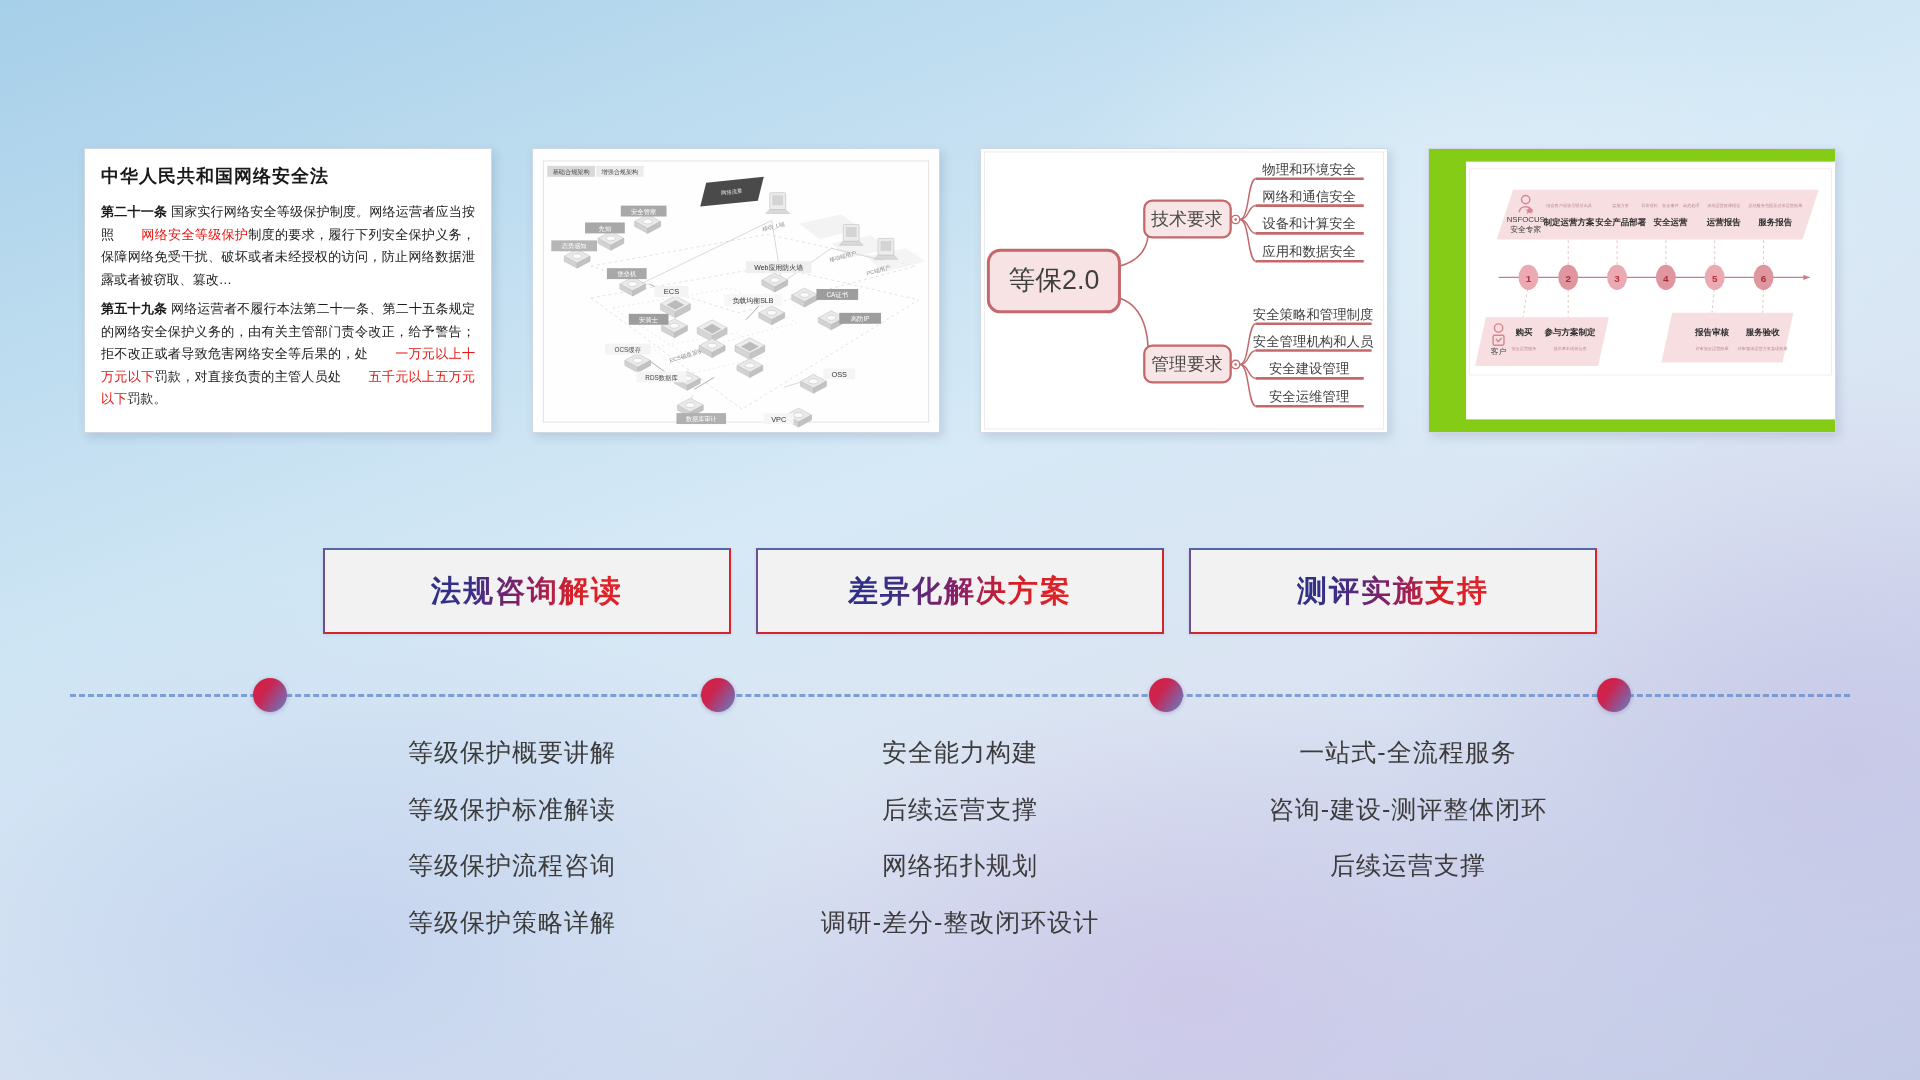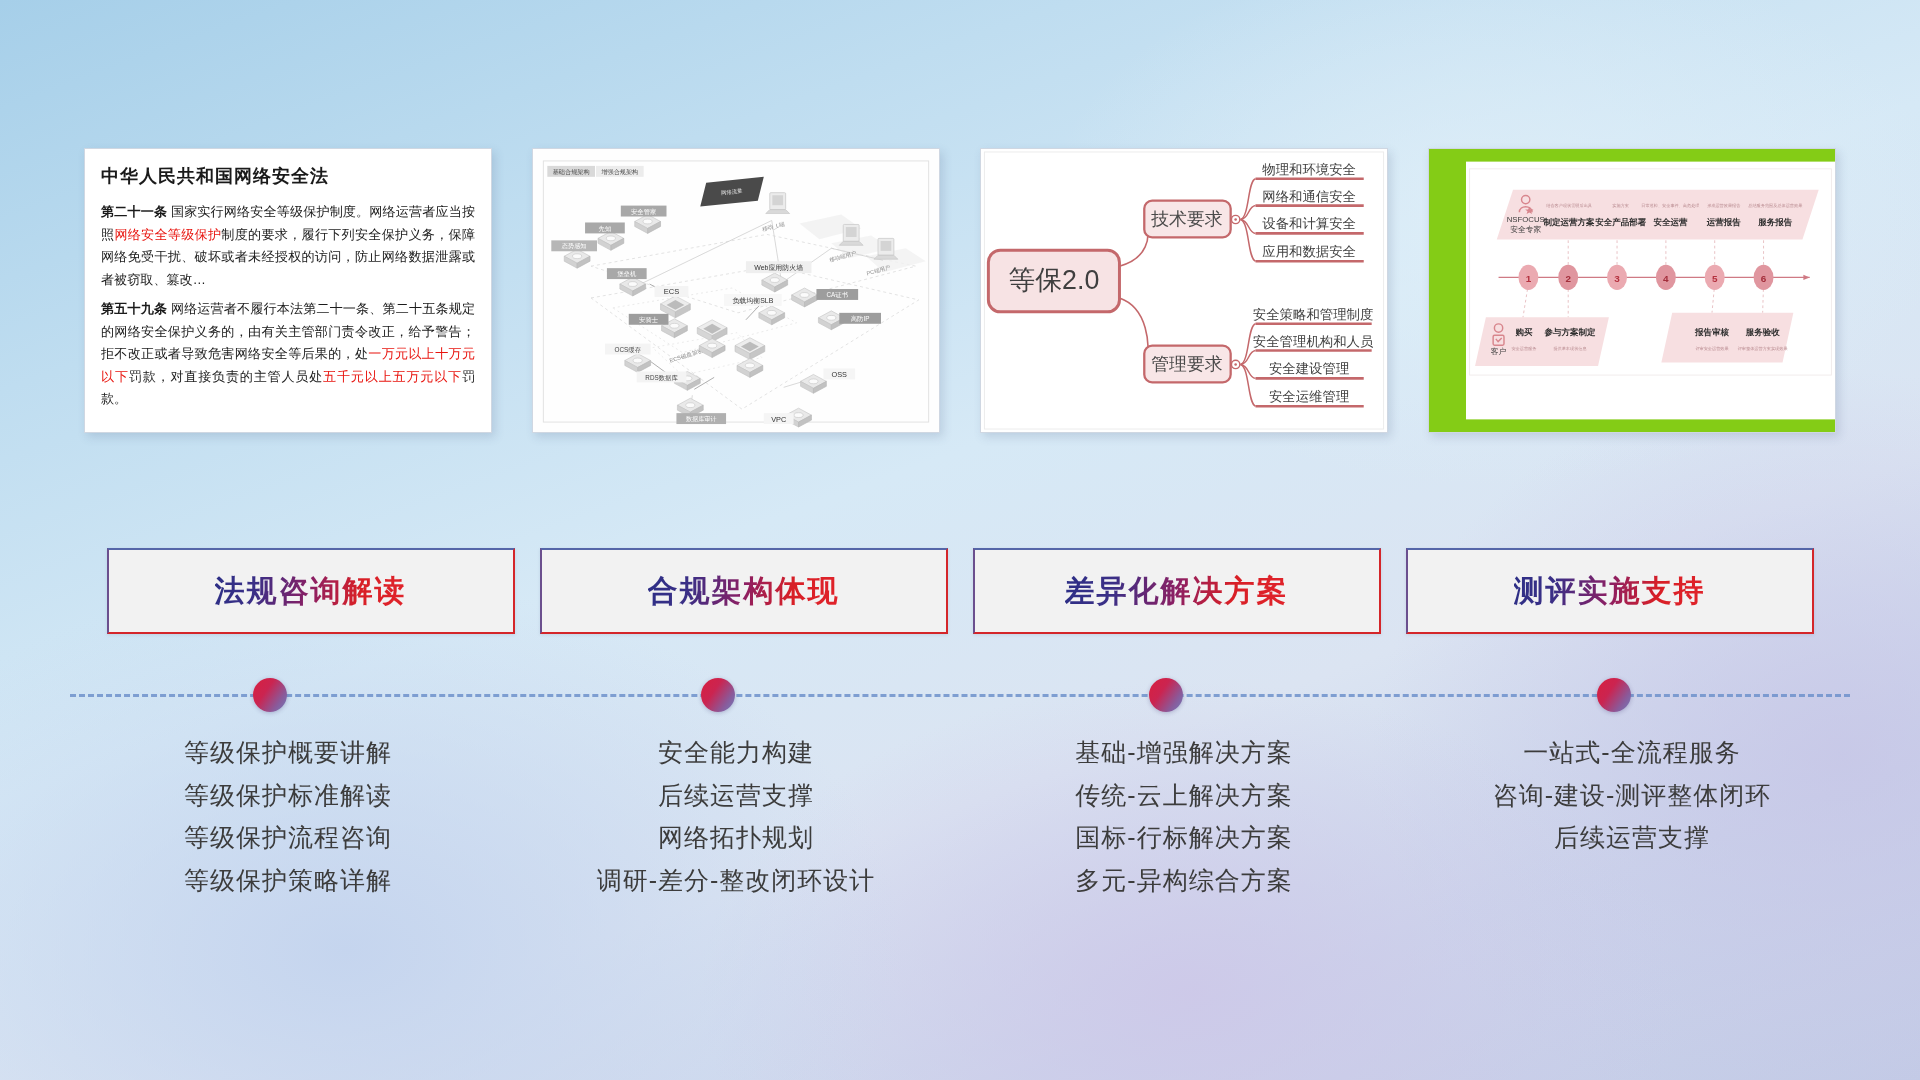--- a/index.html
+++ b/index.html
@@ -35,21 +35,21 @@
   .law-title {
     font-weight: bold; font-size: 18px; color: #1a1a1a;
     letter-spacing: 1px; margin-bottom: 13px; margin-top: 3px;
   }
   .law-para {
     font-size: 13.1px; line-height: 1.72; color: #1b1b1b;
     text-align: justify; text-justify: inter-ideograph;
     margin-bottom: 7px;
   }
   .law-para b { font-weight: bold; }
-  .hl { color: #e8140e; }
+  .hl { color: #e8140e; padding-left: 27px; }
 
   
   .arch-card { background: #fefefe; }
   .arch-svg { display: block; width: 100%; height: 100%; }
 
   
   .mind-card { background: #fff; }
   .mind-svg { display: block; width: 100%; height: 100%; }
 
   
@@ -95,21 +95,21 @@
 
   
   .lists-row {
     position: absolute;
     top: 735px; left: 0; width: 1920px; height: 230px;
     display: flex; justify-content: center; gap: 40px;
   }
   .list-col {
     width: 408px;
     display: flex; flex-direction: column; align-items: center;
-    gap: 7px;
+    gap: 21px;
   }
   .list-item {
     font-size: 25px; color: #3c3c3c; letter-spacing: 1px;
     line-height: 1.42; white-space: nowrap;
   }
 </style>
 </head>
 <body>
 
 <div class="cards-row">
@@ -401,23 +401,20 @@
       </g>
     </svg>
   </div>
 </div>
 
 <div class="heads-row">
   <div class="head-box">
     <span class="head-text">法规咨询解读</span>
   </div>
   <div class="head-box">
-    <span class="head-text">合规架构体现</span>
-  </div>
-  <div class="head-box">
     <span class="head-text">差异化解决方案</span>
   </div>
   <div class="head-box">
     <span class="head-text">测评实施支持</span>
   </div>
 </div>
 
 <div class="timeline"></div>
 <div class="dot" style="left:253px"></div>
 <div class="dot" style="left:701px"></div>
@@ -431,23 +428,17 @@
     <div class="list-item">等级保护流程咨询</div>
     <div class="list-item">等级保护策略详解</div>
   </div>
   <div class="list-col">
     <div class="list-item">安全能力构建</div>
     <div class="list-item">后续运营支撑</div>
     <div class="list-item">网络拓扑规划</div>
     <div class="list-item">调研-差分-整改闭环设计</div>
   </div>
   <div class="list-col">
-    <div class="list-item">基础-增强解决方案</div>
-    <div class="list-item">传统-云上解决方案</div>
-    <div class="list-item">国标-行标解决方案</div>
-    <div class="list-item">多元-异构综合方案</div>
-  </div>
-  <div class="list-col">
     <div class="list-item">一站式-全流程服务</div>
     <div class="list-item">咨询-建设-测评整体闭环</div>
     <div class="list-item">后续运营支撑</div>
   </div>
 </div>
 
 </body></html>

